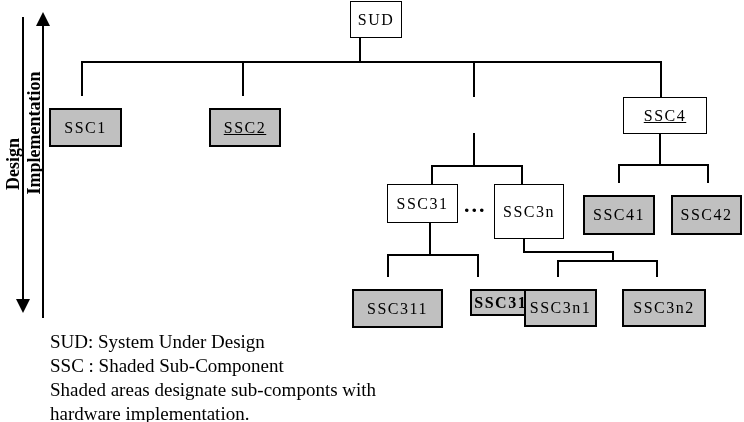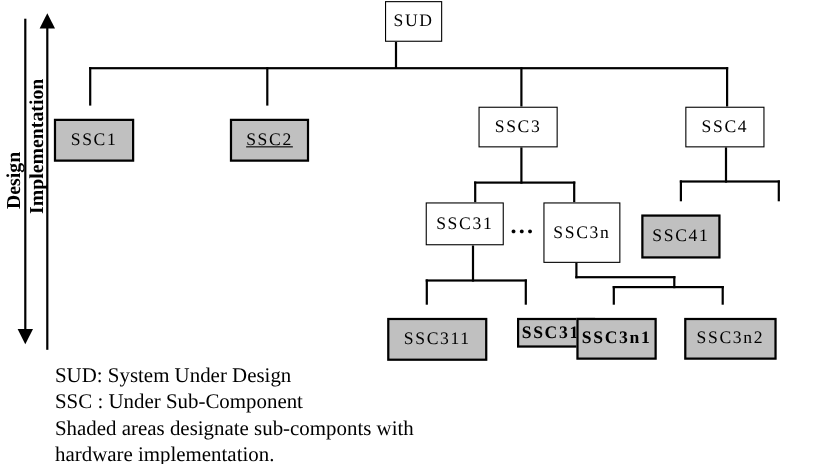--- a/index.html
+++ b/index.html
@@ -114,49 +114,49 @@
 
   <div class="node" style="left:323px; top:1px; width:52px; height:37px;margin-left:27px;">
     <span>SUD</span>
   </div>
   <div class="node shaded" style="left:49px; top:96px; width:73px; height:39px;">
     <span>SSC1</span>
   </div>
   <div class="node shaded" style="left:209px; top:96px; width:72px; height:39px;text-decoration:underline;">
     <span>SSC2</span>
   </div>
-  <div class="node" style="left:435px; top:97px; width:72px; height:37px;">
-    <span>SSC3</span>
-  </div>
-  <div class="node" style="left:623px; top:97px; width:72px; height:37px;">
+  <div class="node" style="left:623px; top:97px; width:84px; height:37px;text-decoration:underline;">
     <span>SSC4</span>
   </div>
   <div class="node" style="left:387px; top:184px; width:71px; height:39px;">
     <span>SSC31</span>
   </div>
   <div class="ellipsis" style="left:464px; top:192px;">...</div>
   <div class="node" style="left:494px; top:184px; width:70px; height:55px;">
     <span>SSC3n</span>
   </div>
   <div class="node shaded" style="left:583px; top:183px; width:72px; height:40px;">
     <span>SSC41</span>
   </div>
+  <div class="node shaded" style="left:671px; top:183px; width:71px; height:40px;">
+    <span>SSC42</span>
+  </div>
   <div class="node shaded" style="left:352px; top:277px; width:91px; height:39px;">
     <span>SSC311</span>
   </div>
   <div class="node shaded" style="left:470px; top:277px; width:71px; height:27px;font-weight:bold;">
     <span>SSC312</span>
   </div>
-  <div class="node shaded" style="left:524px; top:277px; width:73px; height:38px;font-weight:bold;">
+  <div class="node shaded" style="left:524px; top:277px; width:73px; height:38px;">
     <span>SSC3n1</span>
   </div>
   <div class="node shaded" style="left:622px; top:277px; width:84px; height:38px;">
     <span>SSC3n2</span>
   </div>
 
   <div id="legend">
     <div>SUD: System Under Design</div>
-    <div>SSC : Under Sub-Component</div>
+    <div>SSC : Shaded Sub-Component</div>
     <div>Shaded areas designate sub-componts with</div>
     <div>hardware implementation.</div>
   </div>
 
 </div>
 
 </body></html>

